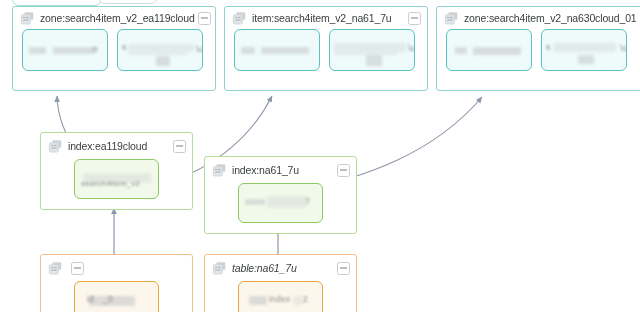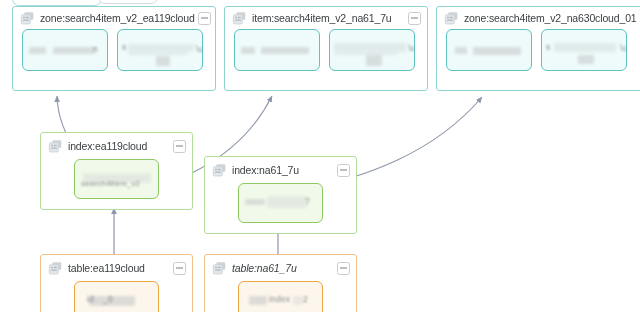--- a/index.html
+++ b/index.html
@@ -289,21 +289,20 @@
 
   <div class="group group-table" style="left:40px; top:254px; width:153px; height:78px;">
     <div class="group-header" style="height:26px;">
       <svg class="hdr-icon" viewBox="0 0 16 16">
         <rect x="4.6" y="1.4" width="9.6" height="8" rx="1.4" fill="#ced3d8"></rect>
         <rect x="1.4" y="4" width="9.6" height="9.8" rx="1.4" fill="#e3e7ea" stroke="#ced3d8" stroke-width="1"></rect>
         <rect x="3.2" y="6.2" width="2.2" height="1.5" rx=".4" fill="#b3bac1"></rect>
         <rect x="6.2" y="6.2" width="3.2" height="1.5" rx=".4" fill="#b3bac1"></rect>
         <rect x="3.2" y="9" width="6.2" height="1.5" rx=".4" fill="#b3bac1"></rect>
       </svg>
-      <span class="hdr-title">table:ea119cloud</span>
       <div class="collapse-btn"></div>
     </div>
     <div class="group-body" style="justify-content:center; padding:0;">
       <div class="leaf leaf-table" style="width:85px; height:40px;">
         <div class="redact" style="left:14px; top:14px; width:46px; height:10px;"></div>
         <div class="ghost-text" style="left:12px; top:12px;">id</div>
         <div class="ghost-text" style="left:28px; top:12px;text-align:right;">_0</div>
       </div>
     </div>
   </div>

